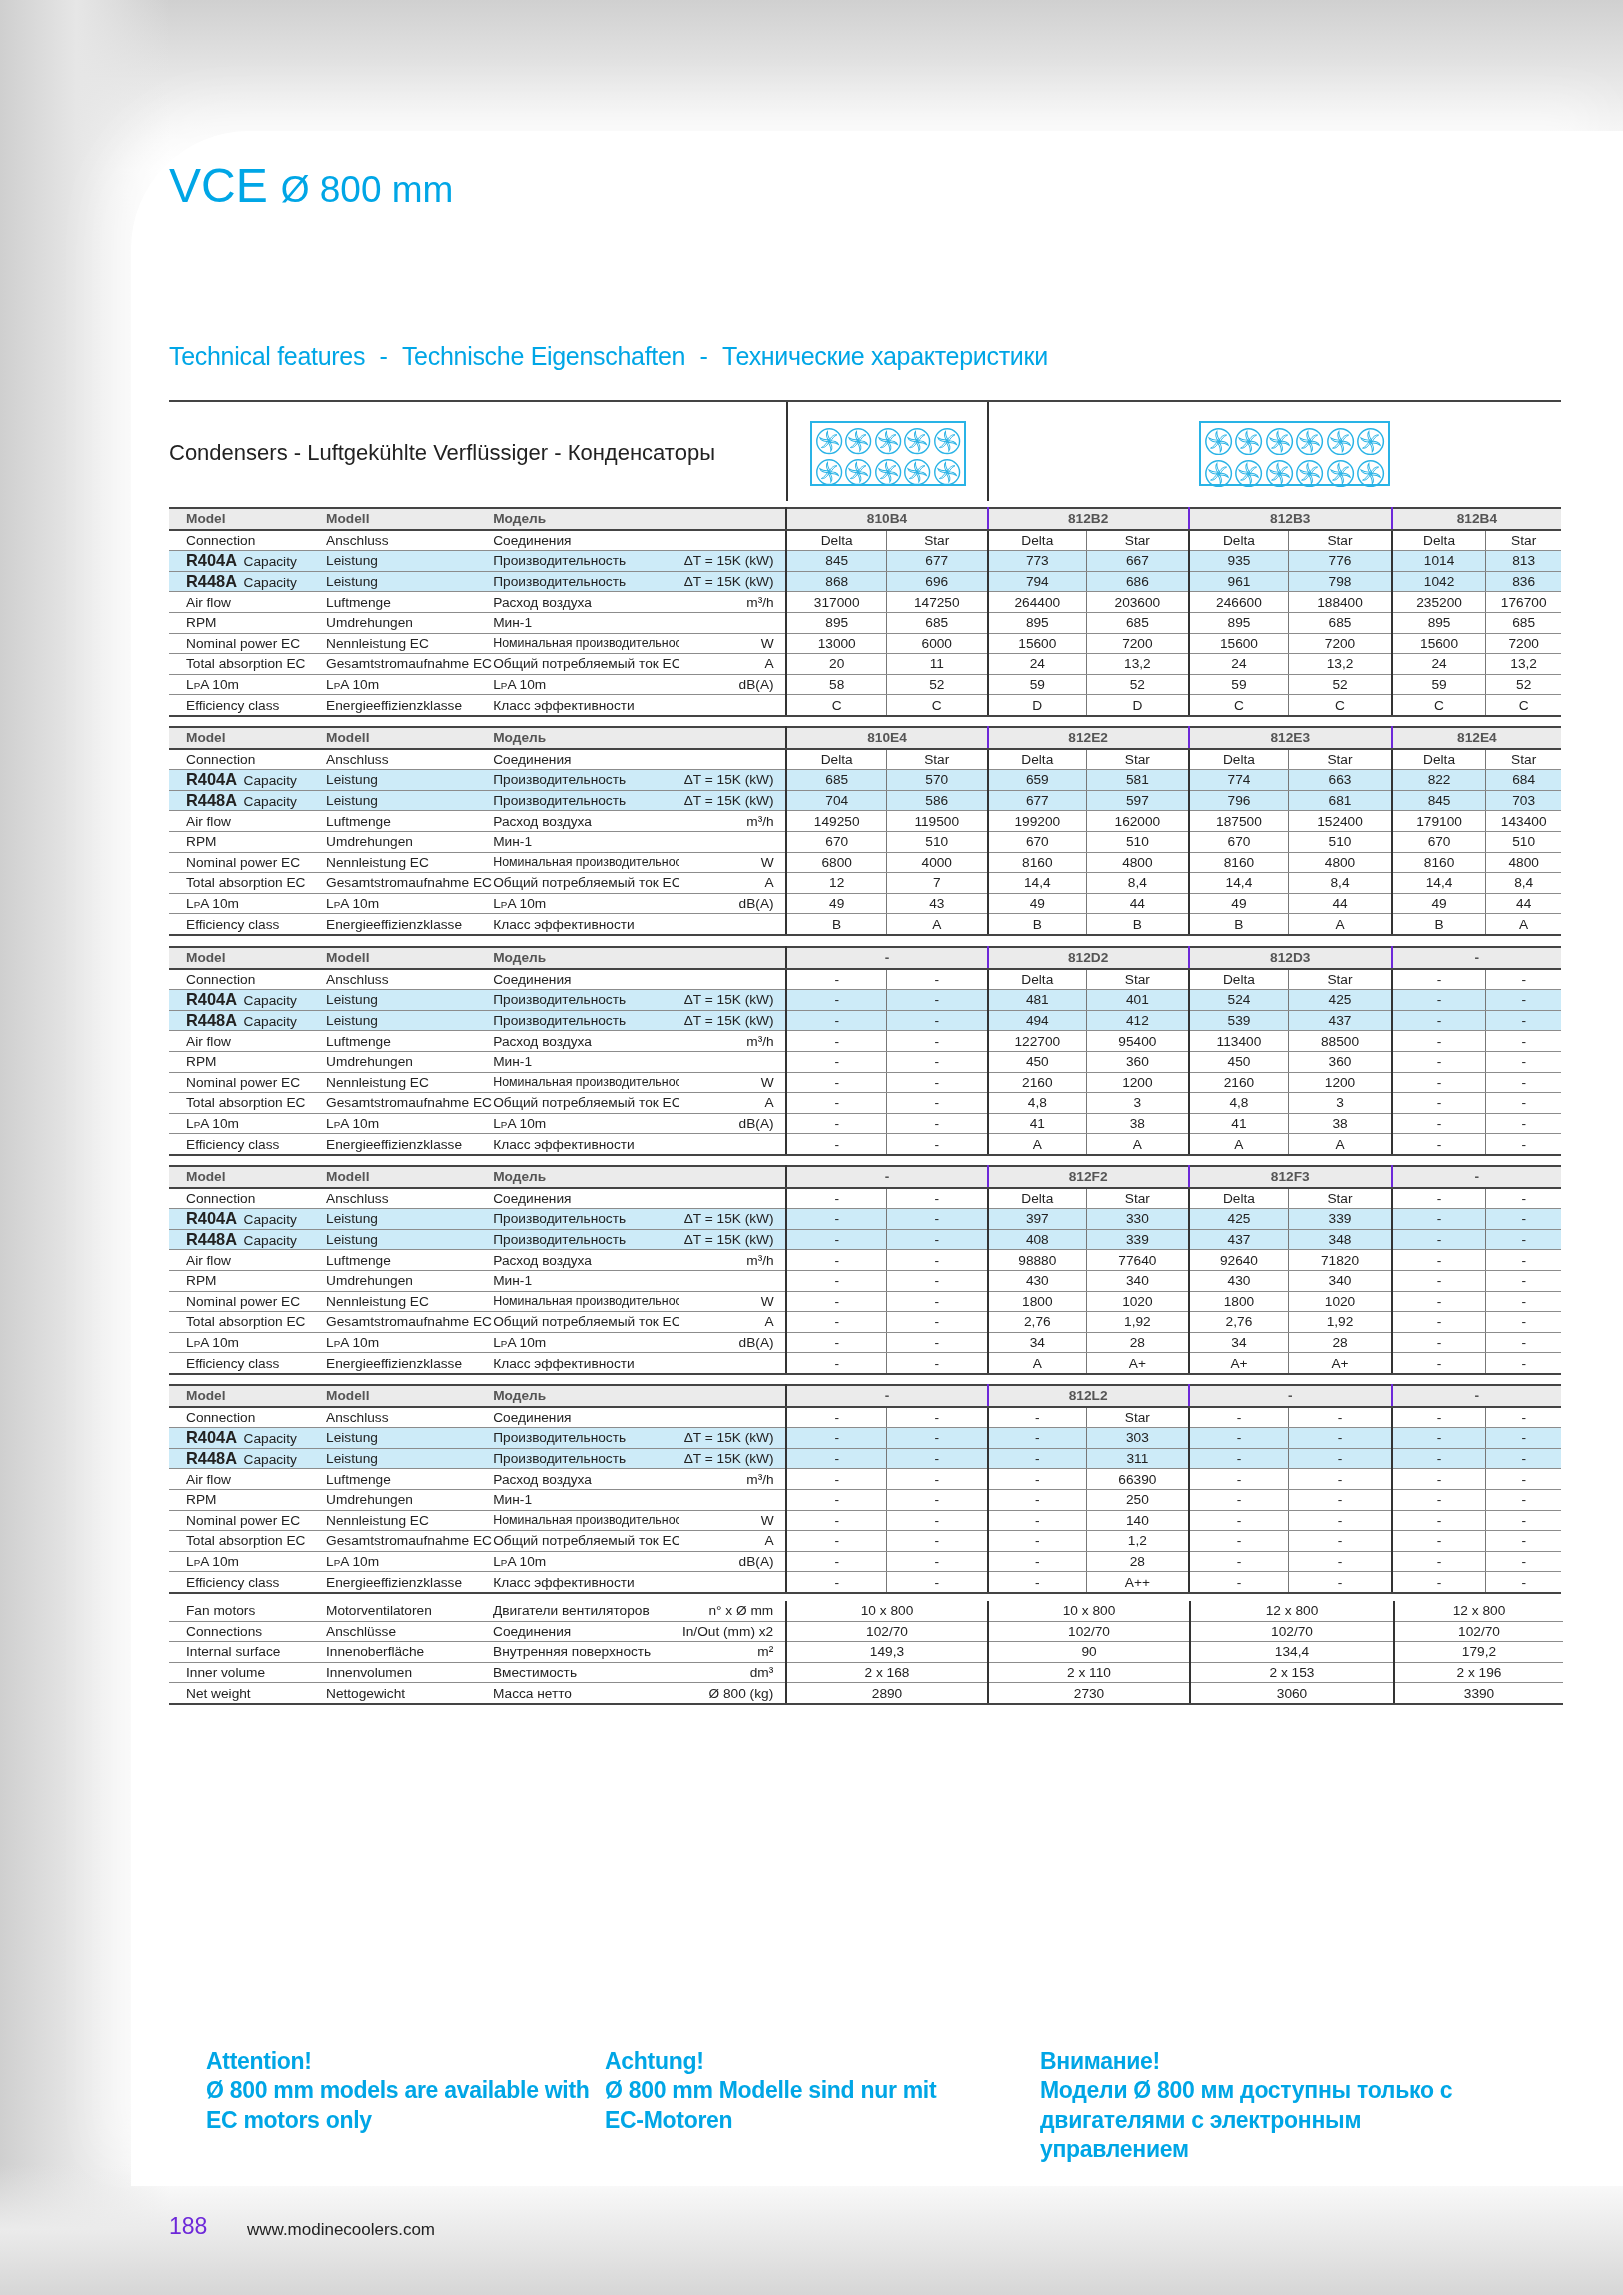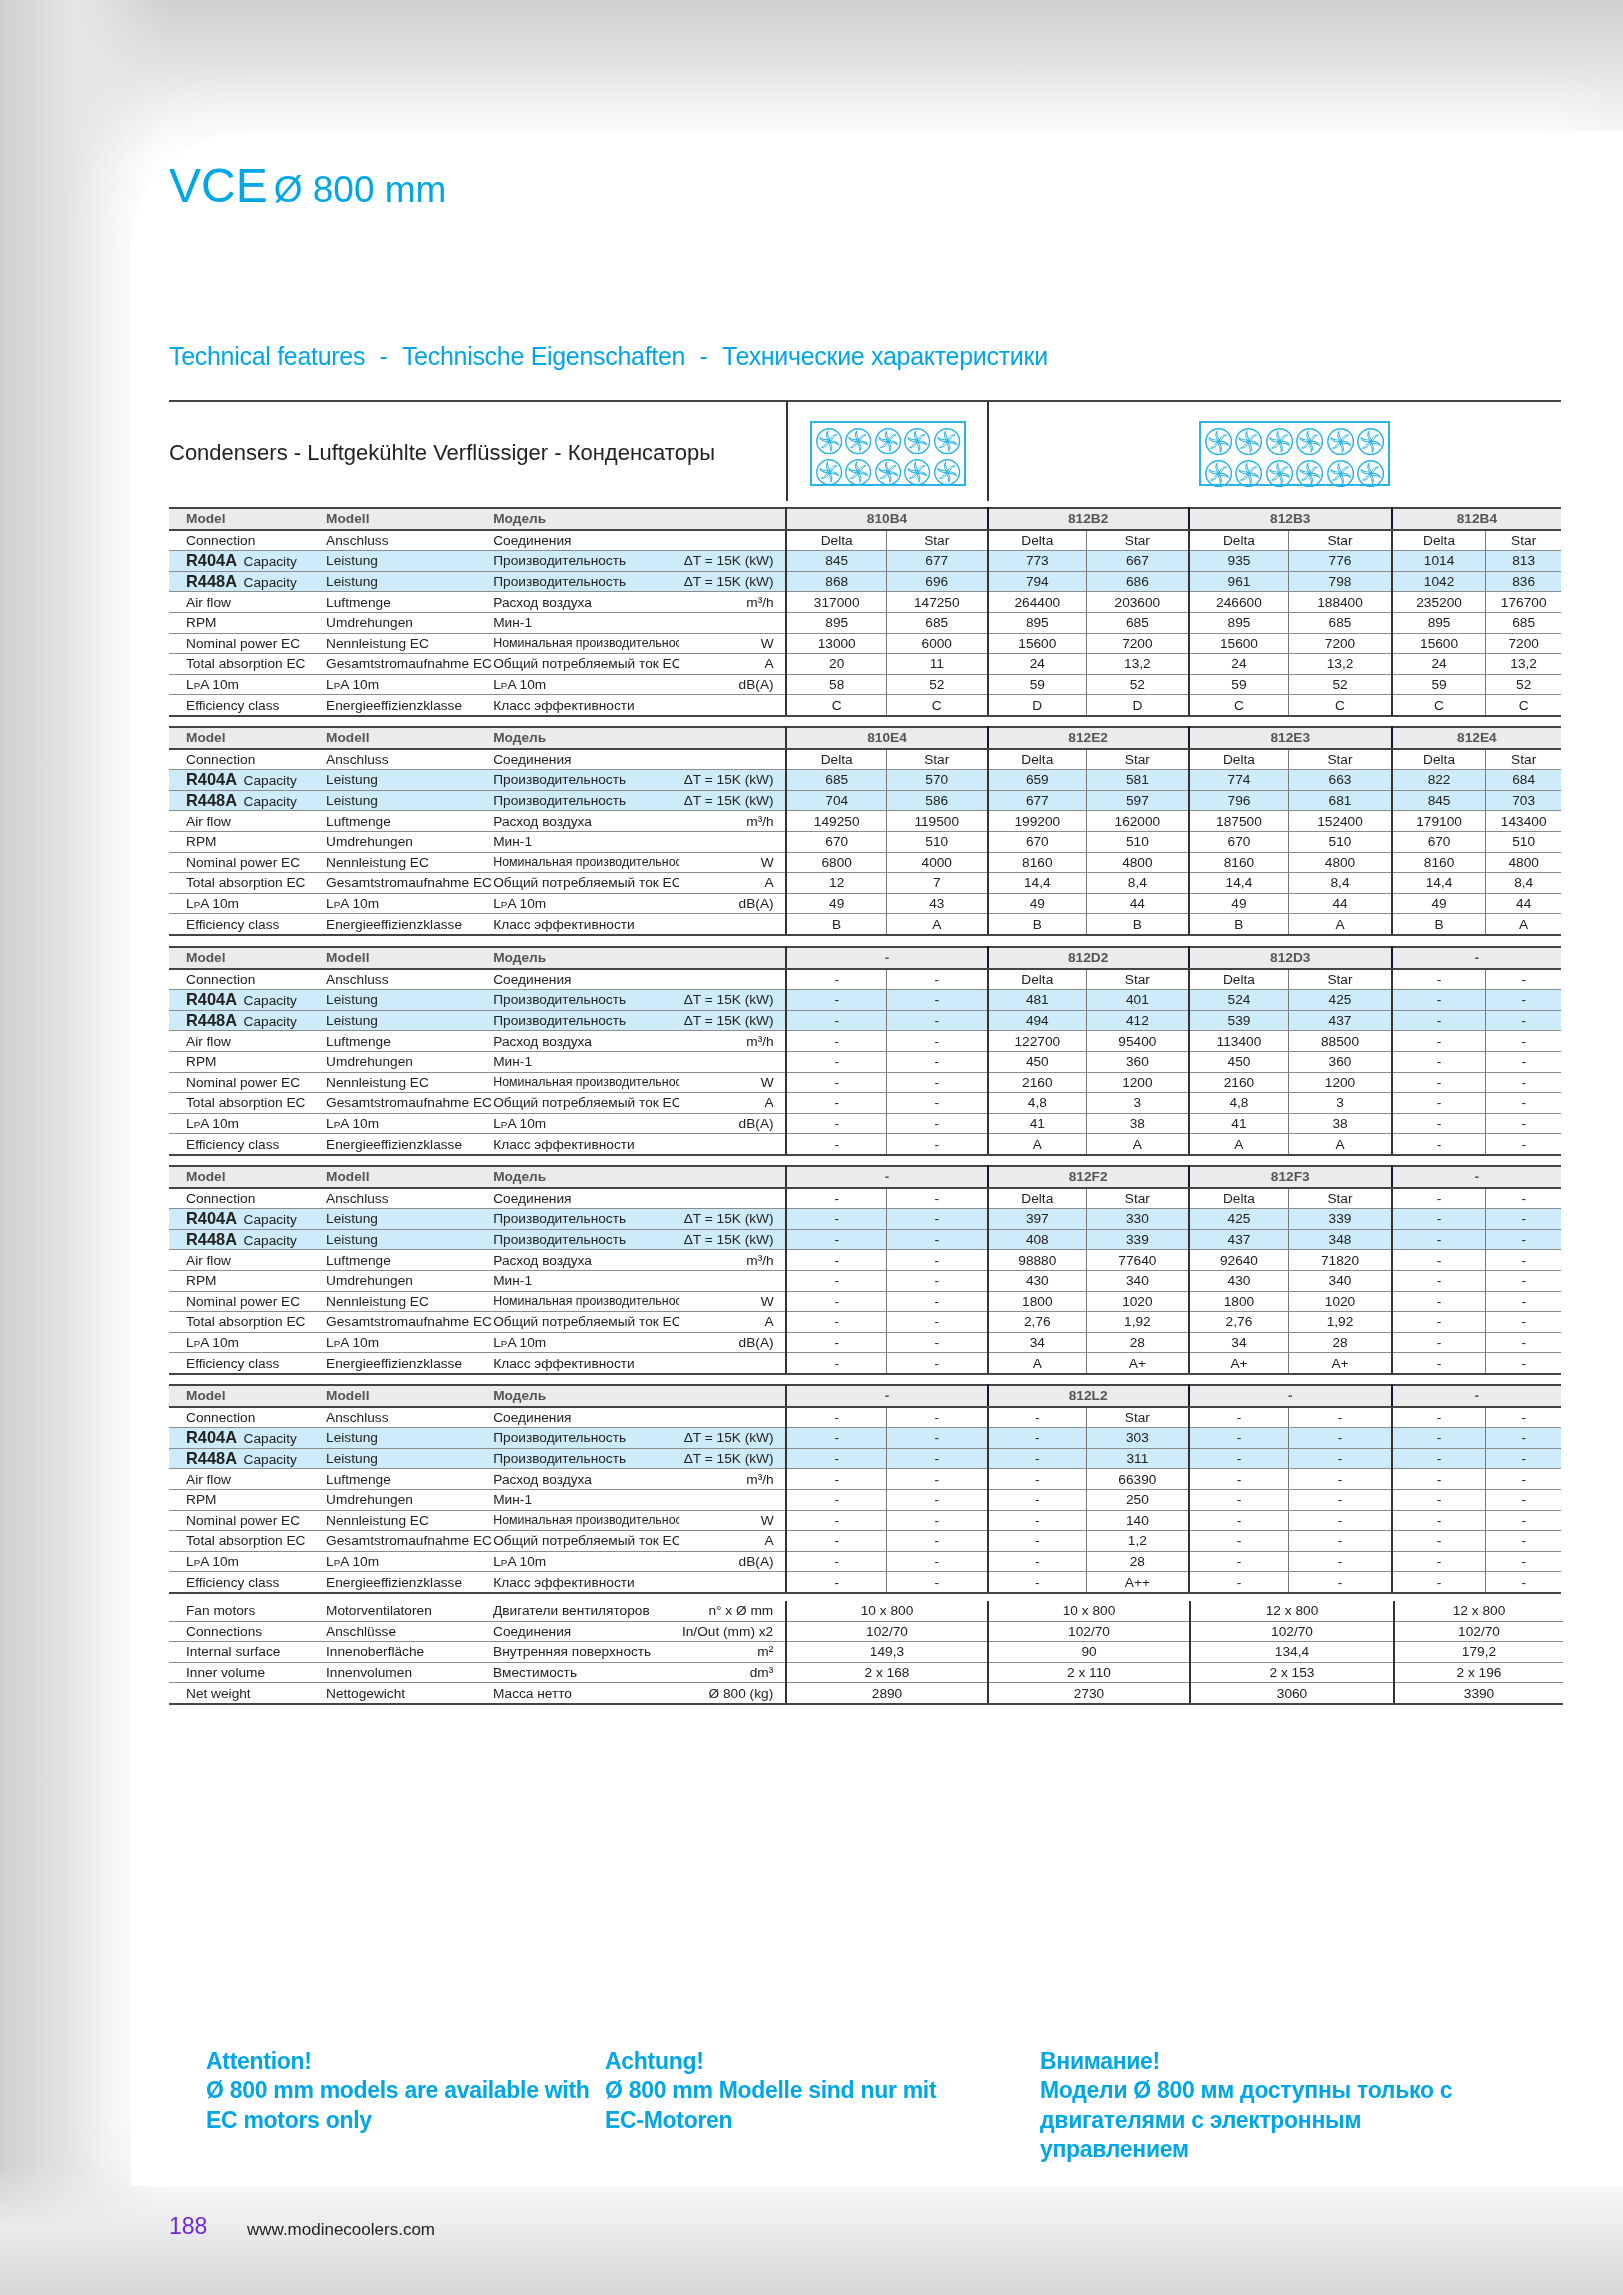--- a/index.html
+++ b/index.html
@@ -13,42 +13,42 @@
     background:linear-gradient(to bottom,#d0d0d0 0%,#e8e8e8 50%,rgba(255,255,255,0) 100%); }
   .bg-left { position:absolute; left:0; top:0; width:170px; height:2295px;
     background:linear-gradient(to right,#cfcfcf 0%,#e6e6e6 45%,rgba(255,255,255,0) 100%); }
   .bg-bottom { position:absolute; left:0; bottom:0; width:1623px; height:131px;
     background:linear-gradient(to top,#d6d6d6 0%,#ebebeb 50%,rgba(255,255,255,0) 100%); }
   .bg-card { position:absolute; left:131px; top:131px; width:1493px; height:2055px;
     background:#fff; border-top-left-radius:118px; box-shadow:-26px -26px 52px rgba(255,255,255,0.6); }
 
   .blue { color:#00a6e6; }
   .title { position:absolute; left:169px; top:162px; font-size:48px; line-height:1; white-space:nowrap; }
-  .title .sub { font-size:37px; margin-left:6px; }
+  .title .sub { font-size:37px; margin-left:13px; }
   .subtitle { position:absolute; left:169px; top:342px; font-size:25px; letter-spacing:-0.3px; white-space:nowrap; }
   .subtitle .sep { margin:0 14.4px; }
 
   .topline { position:absolute; left:169px; top:400px; width:1392px; height:2px; background:#444; }
   .sect-title { position:absolute; left:169px; top:440px; font-size:22px; color:#222; white-space:nowrap; }
   .vline-top { position:absolute; top:402px; height:99px; width:2px; background:#333; }
   .fanbox { position:absolute; border:2px solid #29b3e6; box-sizing:border-box; display:grid; gap:1.3px; padding:2.6px; }
   .fanbox svg { width:100%; height:100%; }
 
   table.spec { position:absolute; left:169px; width:1392px; border-collapse:collapse; table-layout:fixed; font-size:13.7px; }
   table.spec td { height:19.6px; padding:0; border-bottom:1.3px solid #8c8c8c; white-space:nowrap; overflow:hidden; }
   table.spec tr.hdr td { background:#ebebeb; border-top:2.6px solid #444; border-bottom:2px solid #444; font-weight:bold; color:#555; }
   table.spec tr.blue-row td { background:#cdebf8; }
   table.spec tr.last td { border-bottom:2.6px solid #444; }
   td.lab { padding-left:17px !important; color:#222; }
   td.unit { text-align:right; padding-right:11.8px !important; border-right:2px solid #333; }
   td.v { text-align:center; }
   td.v.d { border-right:0.7px solid #777; }
   td.v.s { border-right:2px solid #333; }
   td.v.s.end { border-right:none; }
-  td.grp { text-align:center; border-right:2px solid #0f172a; }
+  td.grp { text-align:center; border-right:2px solid #6d28d9; }
   td.grp.end { border-right:none; }
   .ref { font-weight:bold; font-size:16.4px; color:#222; }
   .ref + .cap { margin-left:6.5px; }
   .lpa-l { font-size:13.7px; }
   .lpa-s { font-size:9.8px; }
   .ru-small { font-size:12.4px; }
 
   table.common { position:absolute; left:169px; top:1601px; width:1392px; border-collapse:collapse; table-layout:fixed; font-size:13.7px; }
   table.common td { height:19.6px; padding:0; border-bottom:1.3px solid #8c8c8c; white-space:nowrap; }
   table.common tr.chdr td { font-weight:bold; color:#555; border-bottom:2.6px solid #444; height:22px; }

